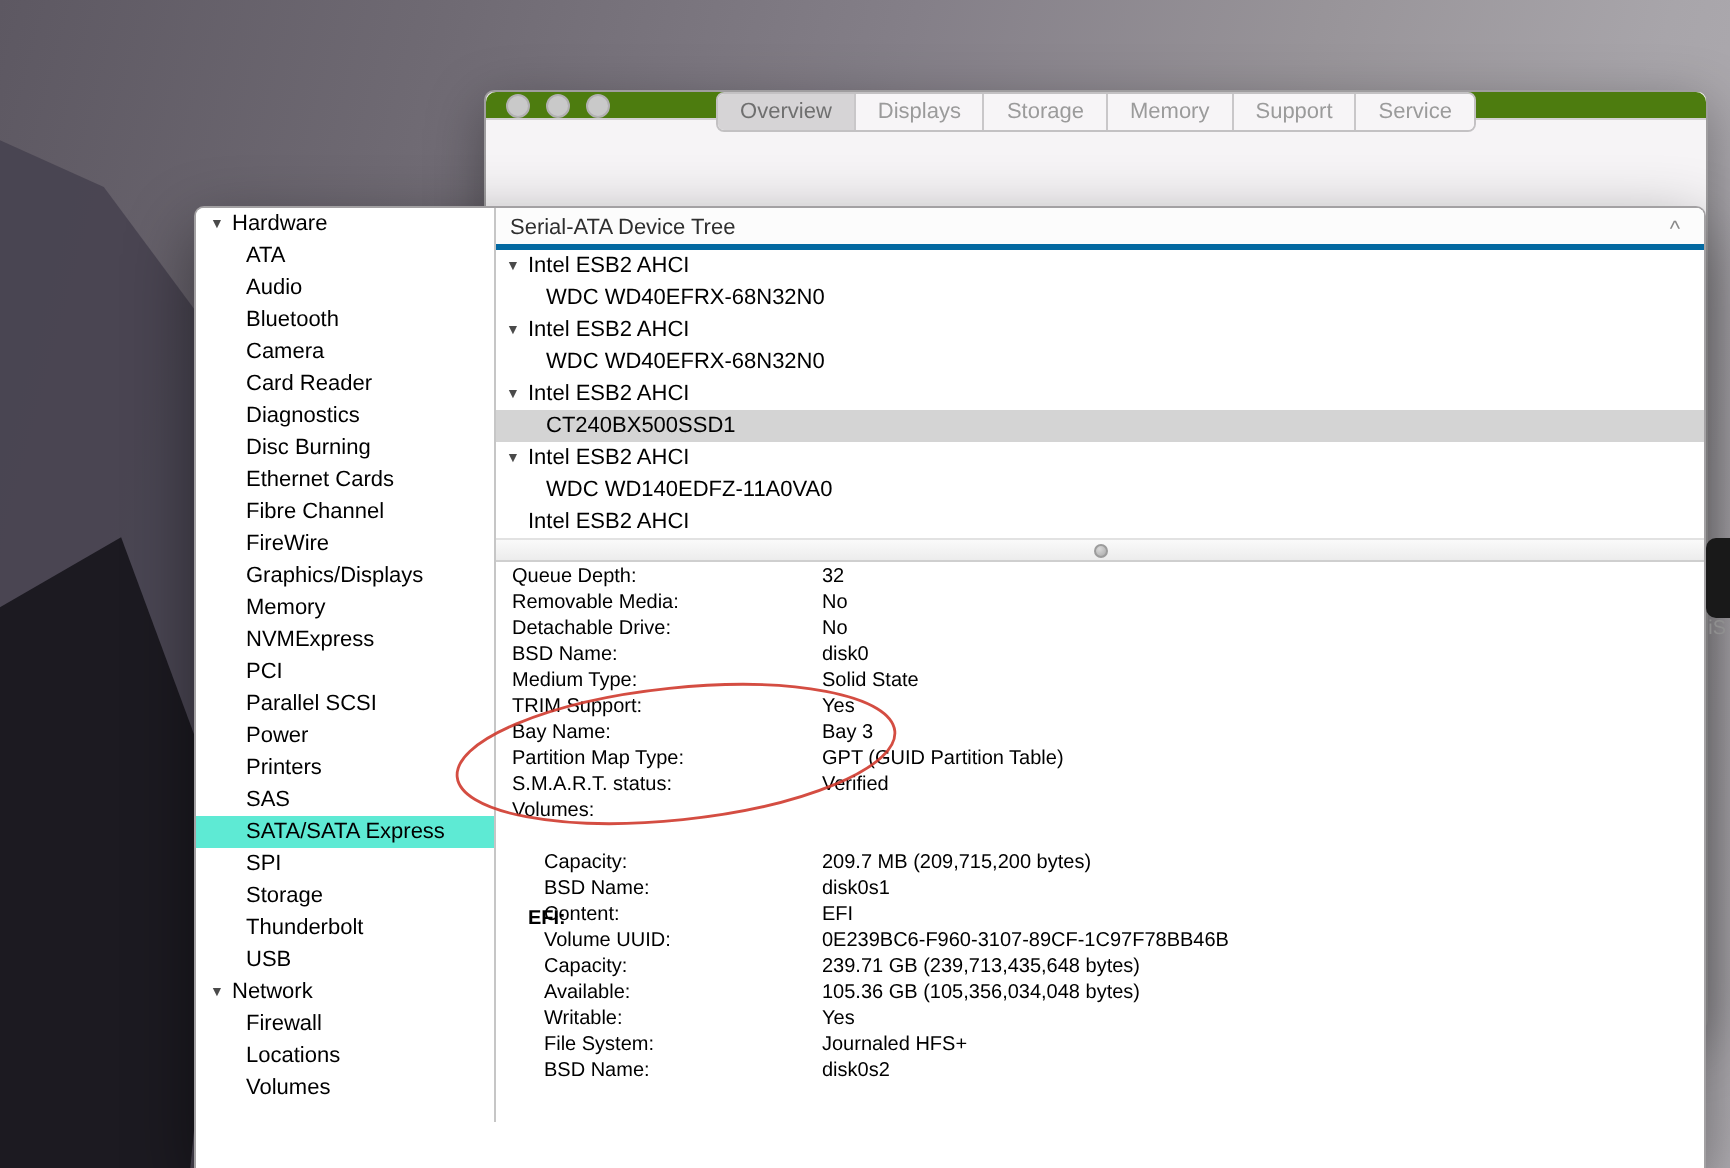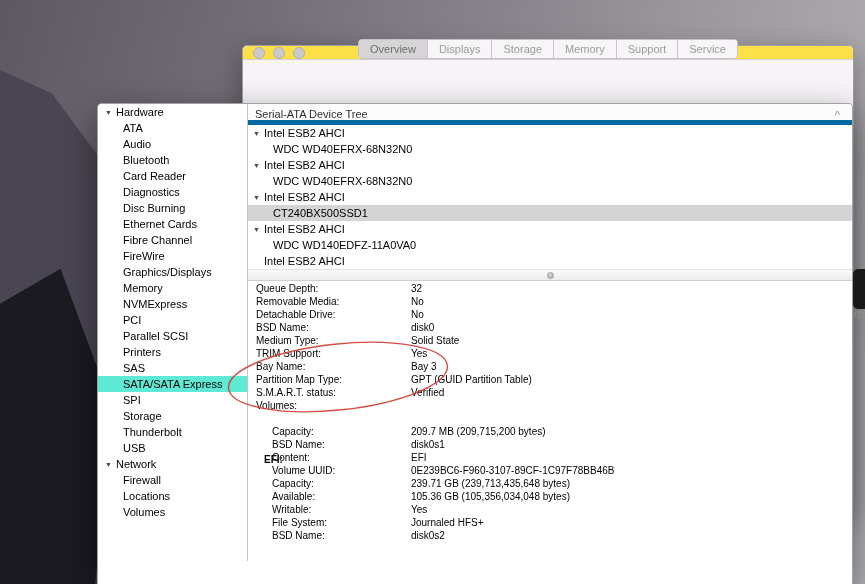--- a/index.html
+++ b/index.html
@@ -12,23 +12,23 @@
     background:linear-gradient(105deg,#5d5862 0%,#6f6a73 22%,#847f88 45%,#989499 65%,#a8a5aa 82%,#b3b0b5 100%); }
   .mtn-a { position:absolute; inset:0; background:#474250; opacity:.9;
     clip-path:polygon(0% 12%,6% 16%,13% 30%,17% 58%,13% 100%,0% 100%); }
   .mtn-b { position:absolute; inset:0; background:#1c1a21;
     clip-path:polygon(0% 52%,7% 46%,13% 70%,11% 100%,0% 100%); }
 
   
   .about-window { position:absolute; left:242px; top:45px; width:612px; height:470px;
     border-radius:5px; background:#f6f4f6; border:1px solid #9f9d9f;
     box-shadow:0 8px 28px rgba(0,0,0,.35); z-index:1; }
-  .about-titlebar { position:relative; height:14px; background:#fde047;
+  .about-titlebar { position:relative; height:14px; background:#4d7c0f;
     border-bottom:1px solid #d2d0d2; border-radius:5px 5px 0 0;
-    display:flex; align-items:flex-end; justify-content:center; }
+    display:flex; align-items:flex-start; justify-content:center; }
   .lights { position:absolute; left:10px; top:0; height:100%; display:flex; align-items:center; gap:8px; }
   .dot { width:12px; height:12px; border-radius:50%; background:#c9c9c9; border:1px solid #b2b0b2; }
   .dot.red    { background:#ff5f57; border-color:#e2463d; }
   .dot.yellow { background:#febc2e; border-color:#d89e24; }
   .dot.green  { background:#28c840; border-color:#1dad2b; }
   .segmented { display:flex; border:1px solid #c3c1c3; border-radius:4px; overflow:hidden; background:#fbfafb; }
   .seg { padding:3px 11px; font-size:11px; color:#9b9b9b; background:#f7f5f7; border-left:1px solid #c9c7c9; cursor:default; }
   .seg:first-child { border-left:none; }
   .seg-sel { background:#d6d4d6; color:#6f6f6f; }
   .about-body { height:70px; background:#f6f4f6; }
@@ -51,21 +51,21 @@
     font-size:11px; color:#000; padding-top:0; flex:none; }
   .sb-section { height:16px; line-height:16px; padding-left:7px; white-space:nowrap; }
   .sb-item { height:16px; line-height:16px; padding-left:25px; white-space:nowrap; cursor:default; }
   .sb-sel { background:#5eead4; }
   .tri { display:inline-block; width:11px; font-size:7px; color:#4a4a4a; vertical-align:1px; }
   .tri-space { display:inline-block; width:11px; }
 
   
   .main { flex:1; display:flex; flex-direction:column; min-width:0; background:#fff; }
   .list-header { position:relative; height:21px; line-height:20px; font-size:11px; color:#2e2e2e;
-    padding-left:7px; background:#fcfcfc; border-bottom:5px solid #0369a1; flex:none; }
+    padding-left:7px; background:#fcfcfc; border-bottom:3px solid #0369a1; flex:none; }
   .sort { position:absolute; right:12px; top:1px; color:#8a8a8a; font-size:11px; }
   .tree { height:144px; overflow:hidden; flex:none; background:#fff; }
   .tree-row { height:16px; line-height:16px; font-size:11px; white-space:nowrap; cursor:default; }
   .tree-sel { background:#d4d4d4; }
   .splitter { position:relative; height:12px; flex:none;
     background:linear-gradient(#fafafa,#ececec); border-top:1px solid #e2e2e2; border-bottom:1px solid #cfcfcf;
     display:flex; align-items:center; justify-content:center; cursor:row-resize; }
   .grip { width:7px; height:7px; border-radius:50%;
     background:radial-gradient(circle at 35% 30%, #d9d9d9, #a9a9a9); border:1px solid #9c9c9c; }
   .details { flex:1; overflow:hidden; background:#fff; padding-top:1px; }
@@ -111,31 +111,33 @@
     <div class="about-body"></div>
   </div>
 
   <div class="main-window">
     <div class="content">
       <div class="sidebar">
           <div class="sb-section"><span class="tri">▼</span><span>Hardware</span></div>
           <div class="sb-item">ATA</div>
           <div class="sb-item">Audio</div>
           <div class="sb-item">Bluetooth</div>
+          <div class="sb-item">Camera</div>
           <div class="sb-item">Card Reader</div>
           <div class="sb-item">Diagnostics</div>
           <div class="sb-item">Disc Burning</div>
           <div class="sb-item">Ethernet Cards</div>
           <div class="sb-item">Fibre Channel</div>
           <div class="sb-item">FireWire</div>
           <div class="sb-item">Graphics/Displays</div>
           <div class="sb-item">Memory</div>
           <div class="sb-item">NVMExpress</div>
           <div class="sb-item">PCI</div>
           <div class="sb-item">Parallel SCSI</div>
+          <div class="sb-item">Power</div>
           <div class="sb-item">Printers</div>
           <div class="sb-item">SAS</div>
           <div class="sb-item sb-sel">SATA/SATA Express</div>
           <div class="sb-item">SPI</div>
           <div class="sb-item">Storage</div>
           <div class="sb-item">Thunderbolt</div>
           <div class="sb-item">USB</div>
           <div class="sb-section"><span class="tri">▼</span><span>Network</span></div>
           <div class="sb-item">Firewall</div>
           <div class="sb-item">Locations</div>

